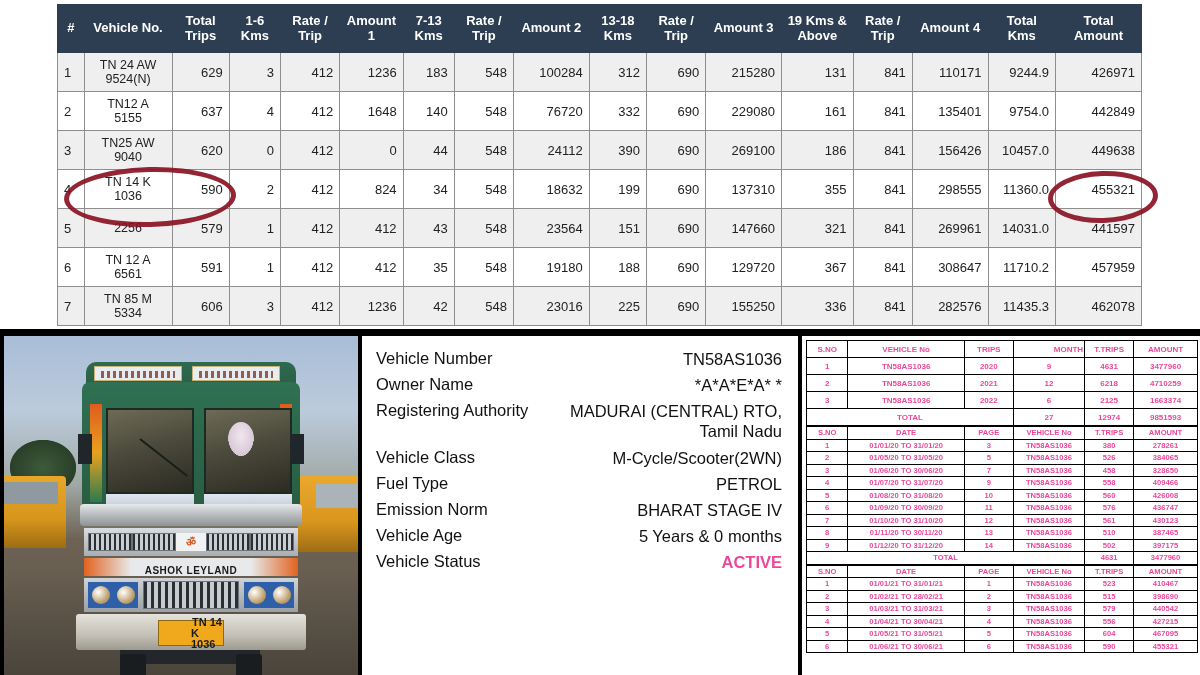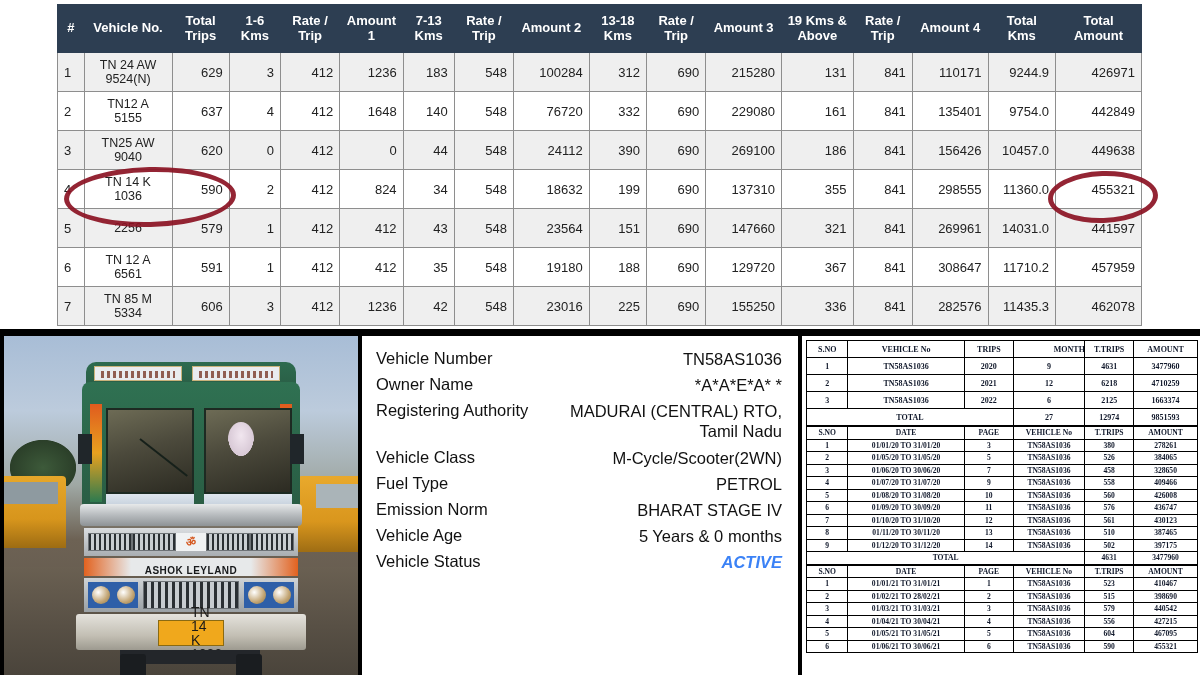--- a/index.html
+++ b/index.html
@@ -202,55 +202,55 @@
     position:absolute; left:0px; top:252px; width:230px; height:36px;
     background: linear-gradient(180deg,#e4e2dc 0%, #c3bfb4 60%, #9d9a90 100%);
     border-radius: 3px;
   }
   .plate {
     position:absolute; left:82px; top:258px; width:66px; height:26px;
     background:#f0a81c; border:1px solid #8a6a12;
     display:flex; flex-direction:column; align-items:center; justify-content:center;
     line-height:1.0;
   }
-  .plate span { font-size:14px; font-weight:normal; color:#1a1a1a; font-family:"Liberation Sans", sans-serif;margin-left:32px; }
+  .plate span { font-size:11px; font-weight:bold; color:#1a1a1a; font-family:"Liberation Sans", sans-serif;margin-left:32px; }
   .axle { position:absolute; left:44px; top:288px; width:140px; height:14px; background:#23262a; }
   .wheel-l, .wheel-r { position:absolute; top:292px; width:26px; height:26px; background:#1a1d20; border-radius:3px; }
   .wheel-l { left:44px; } .wheel-r { right:44px; }
 
   
   .details-panel {
     position: absolute; left: 362px; top: 0px; width: 436px; height: 339px;
     background: #ffffff; padding: 10px 16px 0 14px;
   }
   .detail-row {
     display: flex; justify-content: space-between; align-items: flex-start;
     padding: 3px 0 3px 0; gap: 12px;
   }
   .detail-label {
     font-size: 16.5px; color: #111; white-space: nowrap;
   }
   .detail-value {
     font-size: 16.5px; color: #111; text-align: right; line-height: 1.22;
   }
-  .detail-value.active { color: #3b82f6; font-weight: bold; font-style: italic; }
+  .detail-value.active { color: #ec4899; font-weight: bold; }
   .impound-link {
     margin-top: 9px; text-align: center;
     color: #3aa9e0; font-size: 16px; line-height: 1.25;
   }
 
   
   .report-panel {
     position: absolute; left: 802px; top: 0px; width: 398px; height: 339px;
     background: #ffffff; padding: 4px 2px 0 4px;
   }
   table.rep {
     width: 100%; border-collapse: collapse; table-layout: fixed;
-    font-family: Liberation Serif, serif;
-    color: #0f172a;
+    font-family: Liberation Sans, sans-serif;
+    color: #ec4899;
     border-radius: 28px;
   }
   table.rep th, table.rep td {
     border: 1px solid #000;
     font-size: 7.6px;
     font-weight: bold;
     text-align: center;
     padding: 1px 1px;
     white-space: nowrap;
     overflow: hidden;

